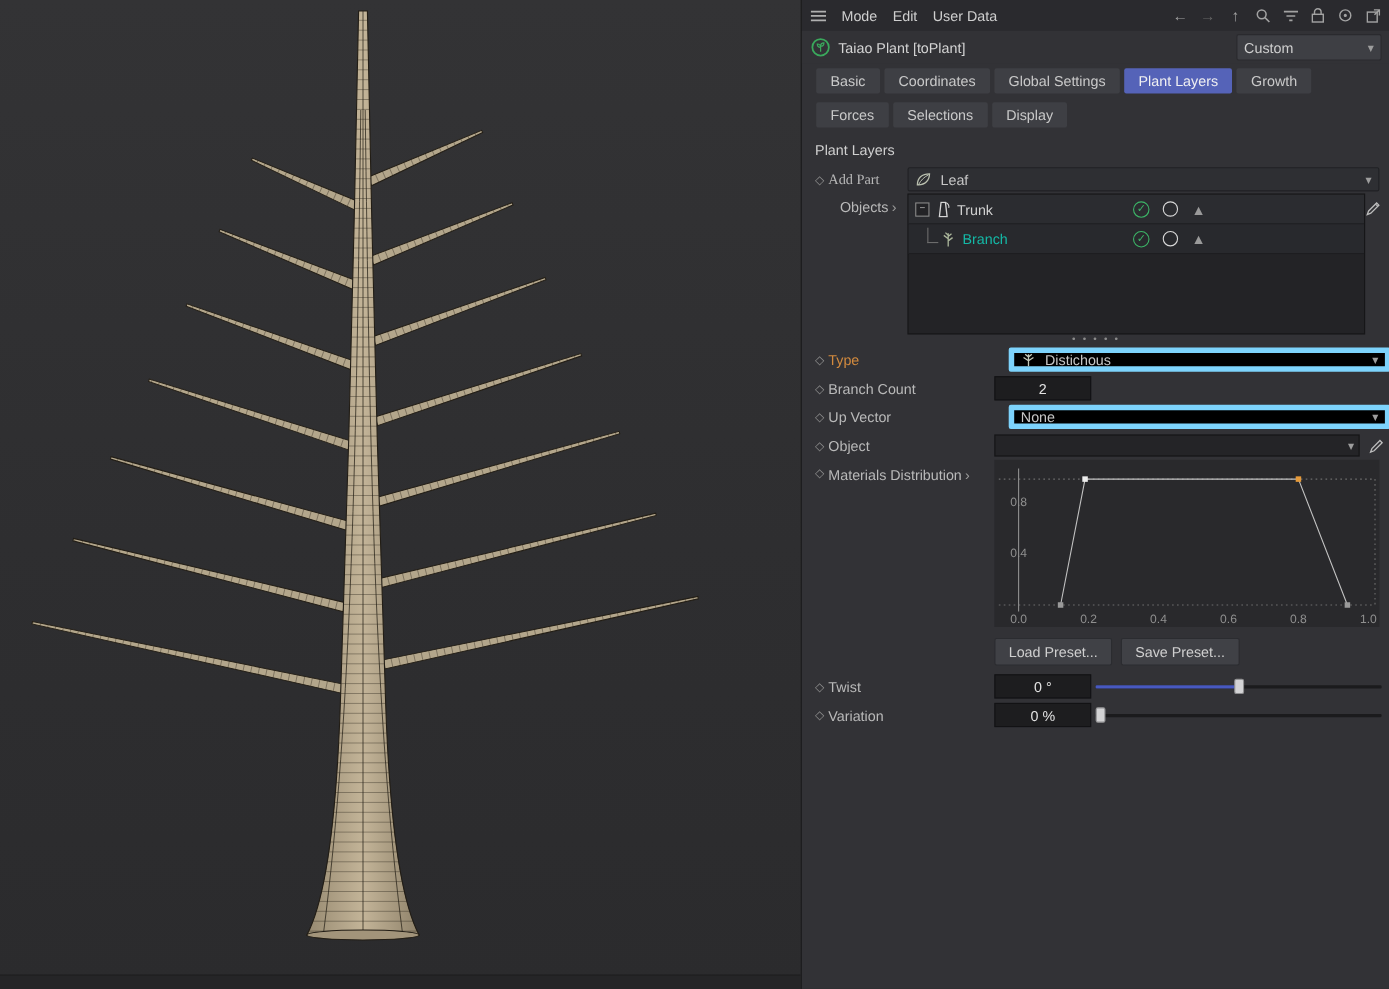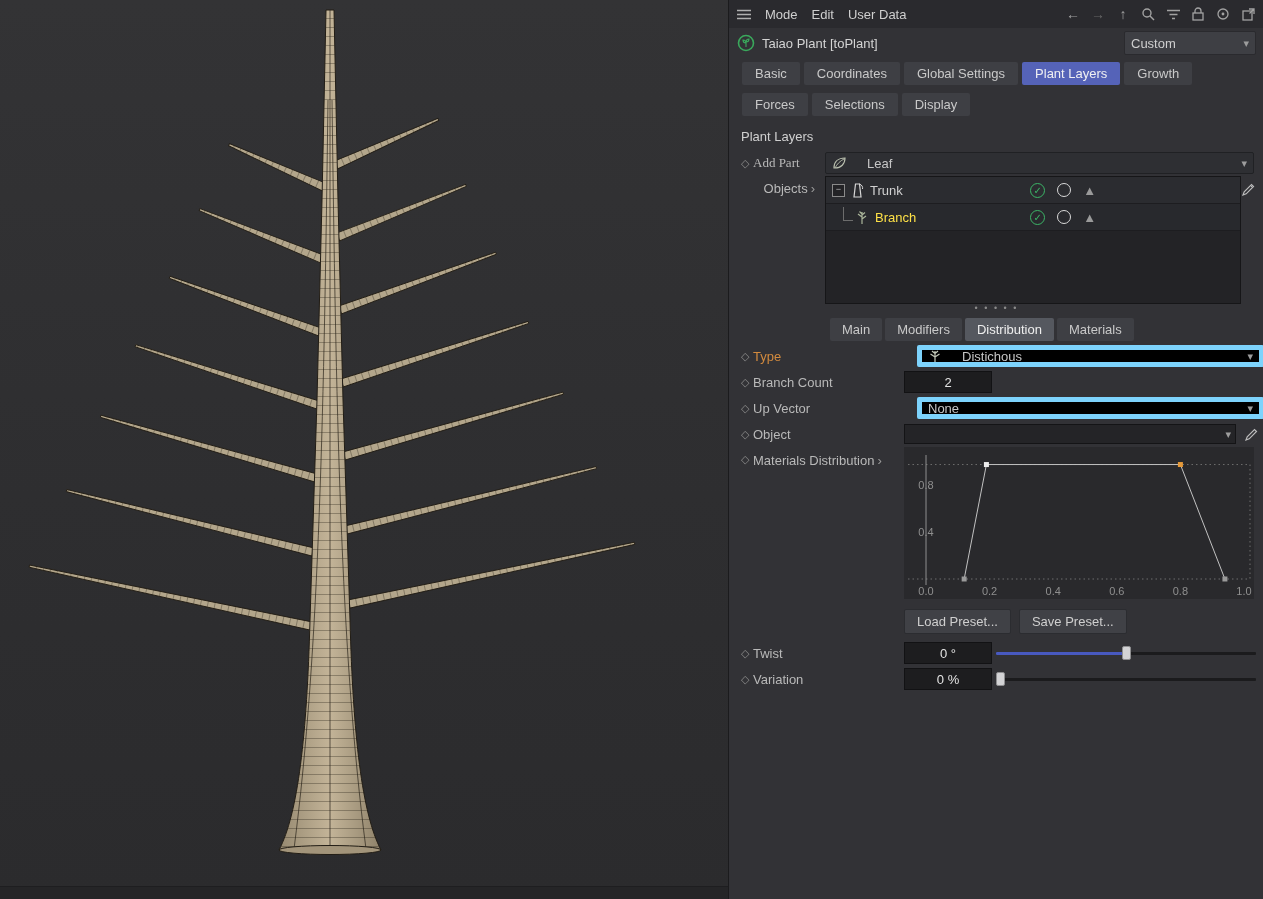--- a/index.html
+++ b/index.html
@@ -31,32 +31,32 @@
 
   .section-title{padding:9px 0 6px 12px;color:#d0d0d0;}
 
   .row{display:flex;align-items:center;padding-left:12px;height:26px;flex:0 0 auto;}
   .diamond{width:12px;color:#8c8c8c;font-size:11px;flex:0 0 auto;}
   .row-label{color:#b9b9b9;}
   .row-label.orange{color:#d28a3e;}
   .arrow-after{color:#9a9a9a;margin-left:3px;}
 
   .addpart-label{width:68px;margin-left:0;font-family:Liberation Serif, serif;}
-  .dd{display:flex;align-items:center;height:22px;border-radius:2px;padding:0 6px;gap:20px;}
+  .dd{display:flex;align-items:center;height:22px;border-radius:2px;padding:0 6px;gap:8px;}
   .dd .chev{margin-left:auto;color:#9d9d9d;font-size:11px;}
   .dd-dark{background:#2e2f33;border:1px solid #202124;width:429px;box-sizing:border-box;margin-left:4px;}
   .dd-mid{background:#000000;border:5px solid #7dd3fc;width:350px;box-sizing:border-box;margin-left:13px;}
 
   .objects-row{align-items:flex-start;height:auto;}
   .objects-label-wrap{width:74px;text-align:right;padding-top:5px;flex:0 0 auto;}
   .tree-panel{position:relative;margin-left:10px;width:416px;height:128px;background:#232326;border:1px solid #161618;box-sizing:border-box;}
   .tree-row{display:flex;align-items:center;height:26px;padding:0 0 0 6px;background:#2b2c30;border-bottom:1px solid #1d1d20;}
   .tree-row.child{background:#28292d;}
   .tree-name{margin-left:6px;color:#d0d0d0;}
-  .tree-name.orange{color:#fde047;}
+  .tree-name.orange{color:#14b8a6;}
   .tree-icons{display:flex;align-items:center;gap:12px;margin-left:auto;margin-right:144px;}
   .chk-circle{width:15px;height:15px;border:1.5px solid #3cb567;border-radius:50%;color:#3cb567;font-size:10px;display:flex;align-items:center;justify-content:center;box-sizing:border-box;}
   .empty-circle{width:14px;height:14px;border:1.5px solid #d9d9d9;border-radius:50%;box-sizing:border-box;}
   .tri{color:#9a9a9a;font-size:13px;line-height:1;}
   .expander{width:11px;height:11px;border:1px solid #8a8a8a;color:#bbb;font-size:9px;line-height:9px;text-align:center;flex:0 0 auto;background:#232326;}
   .elbow{width:9px;height:13px;border-left:1px solid #6c6c6c;border-bottom:1px solid #6c6c6c;margin:0 2px 6px 11px;flex:0 0 auto;}
   .pencil-btn{position:absolute;right:8px;top:180px;}
   .resize-dots{text-align:center;color:#8b8b8b;letter-spacing:2px;font-size:9px;height:10px;line-height:8px;flex:0 0 auto;}
 
   .subtabs{display:flex;gap:3px;margin:4px 0 2px 101px;flex:0 0 auto;}
@@ -303,26 +303,20 @@
       <span class="pencil-btn" style="position:absolute;right:8px;top:6px;">
         <svg width="15" height="15">
             <path d="M2,13 L3.2,9.8 L10.5,2.5 L12.5,4.5 L5.2,11.8 Z" fill="none" stroke="#bcbcbc" stroke-width="1.2"></path>
             <path d="M9.5,3.5 L11.5,5.5" stroke="#bcbcbc" stroke-width="1"></path>
           </svg>
       </span>
     </div>
 
     <div class="resize-dots">• • • • •</div>
 
-    <div class="subtabs">
-      <span class="subtab">Main</span>
-      <span class="subtab">Modifiers</span>
-      <span class="subtab active">Distribution</span>
-      <span class="subtab">Materials</span>
-    </div>
 
     <div class="row">
       <span class="diamond">◇</span>
       <span class="row-label orange plabel">Type</span>
       <div class="dd dd-mid">
         <span>
           <svg width="14" height="14">
               <path d="M7,13 V2 M7,8 L2.5,5 M7,8 L11.5,5 M7,4.5 L4,2 M7,4.5 L10,2" fill="none" stroke="#c3c8b8" stroke-width="1.2"></path>
             </svg>
         </span>

